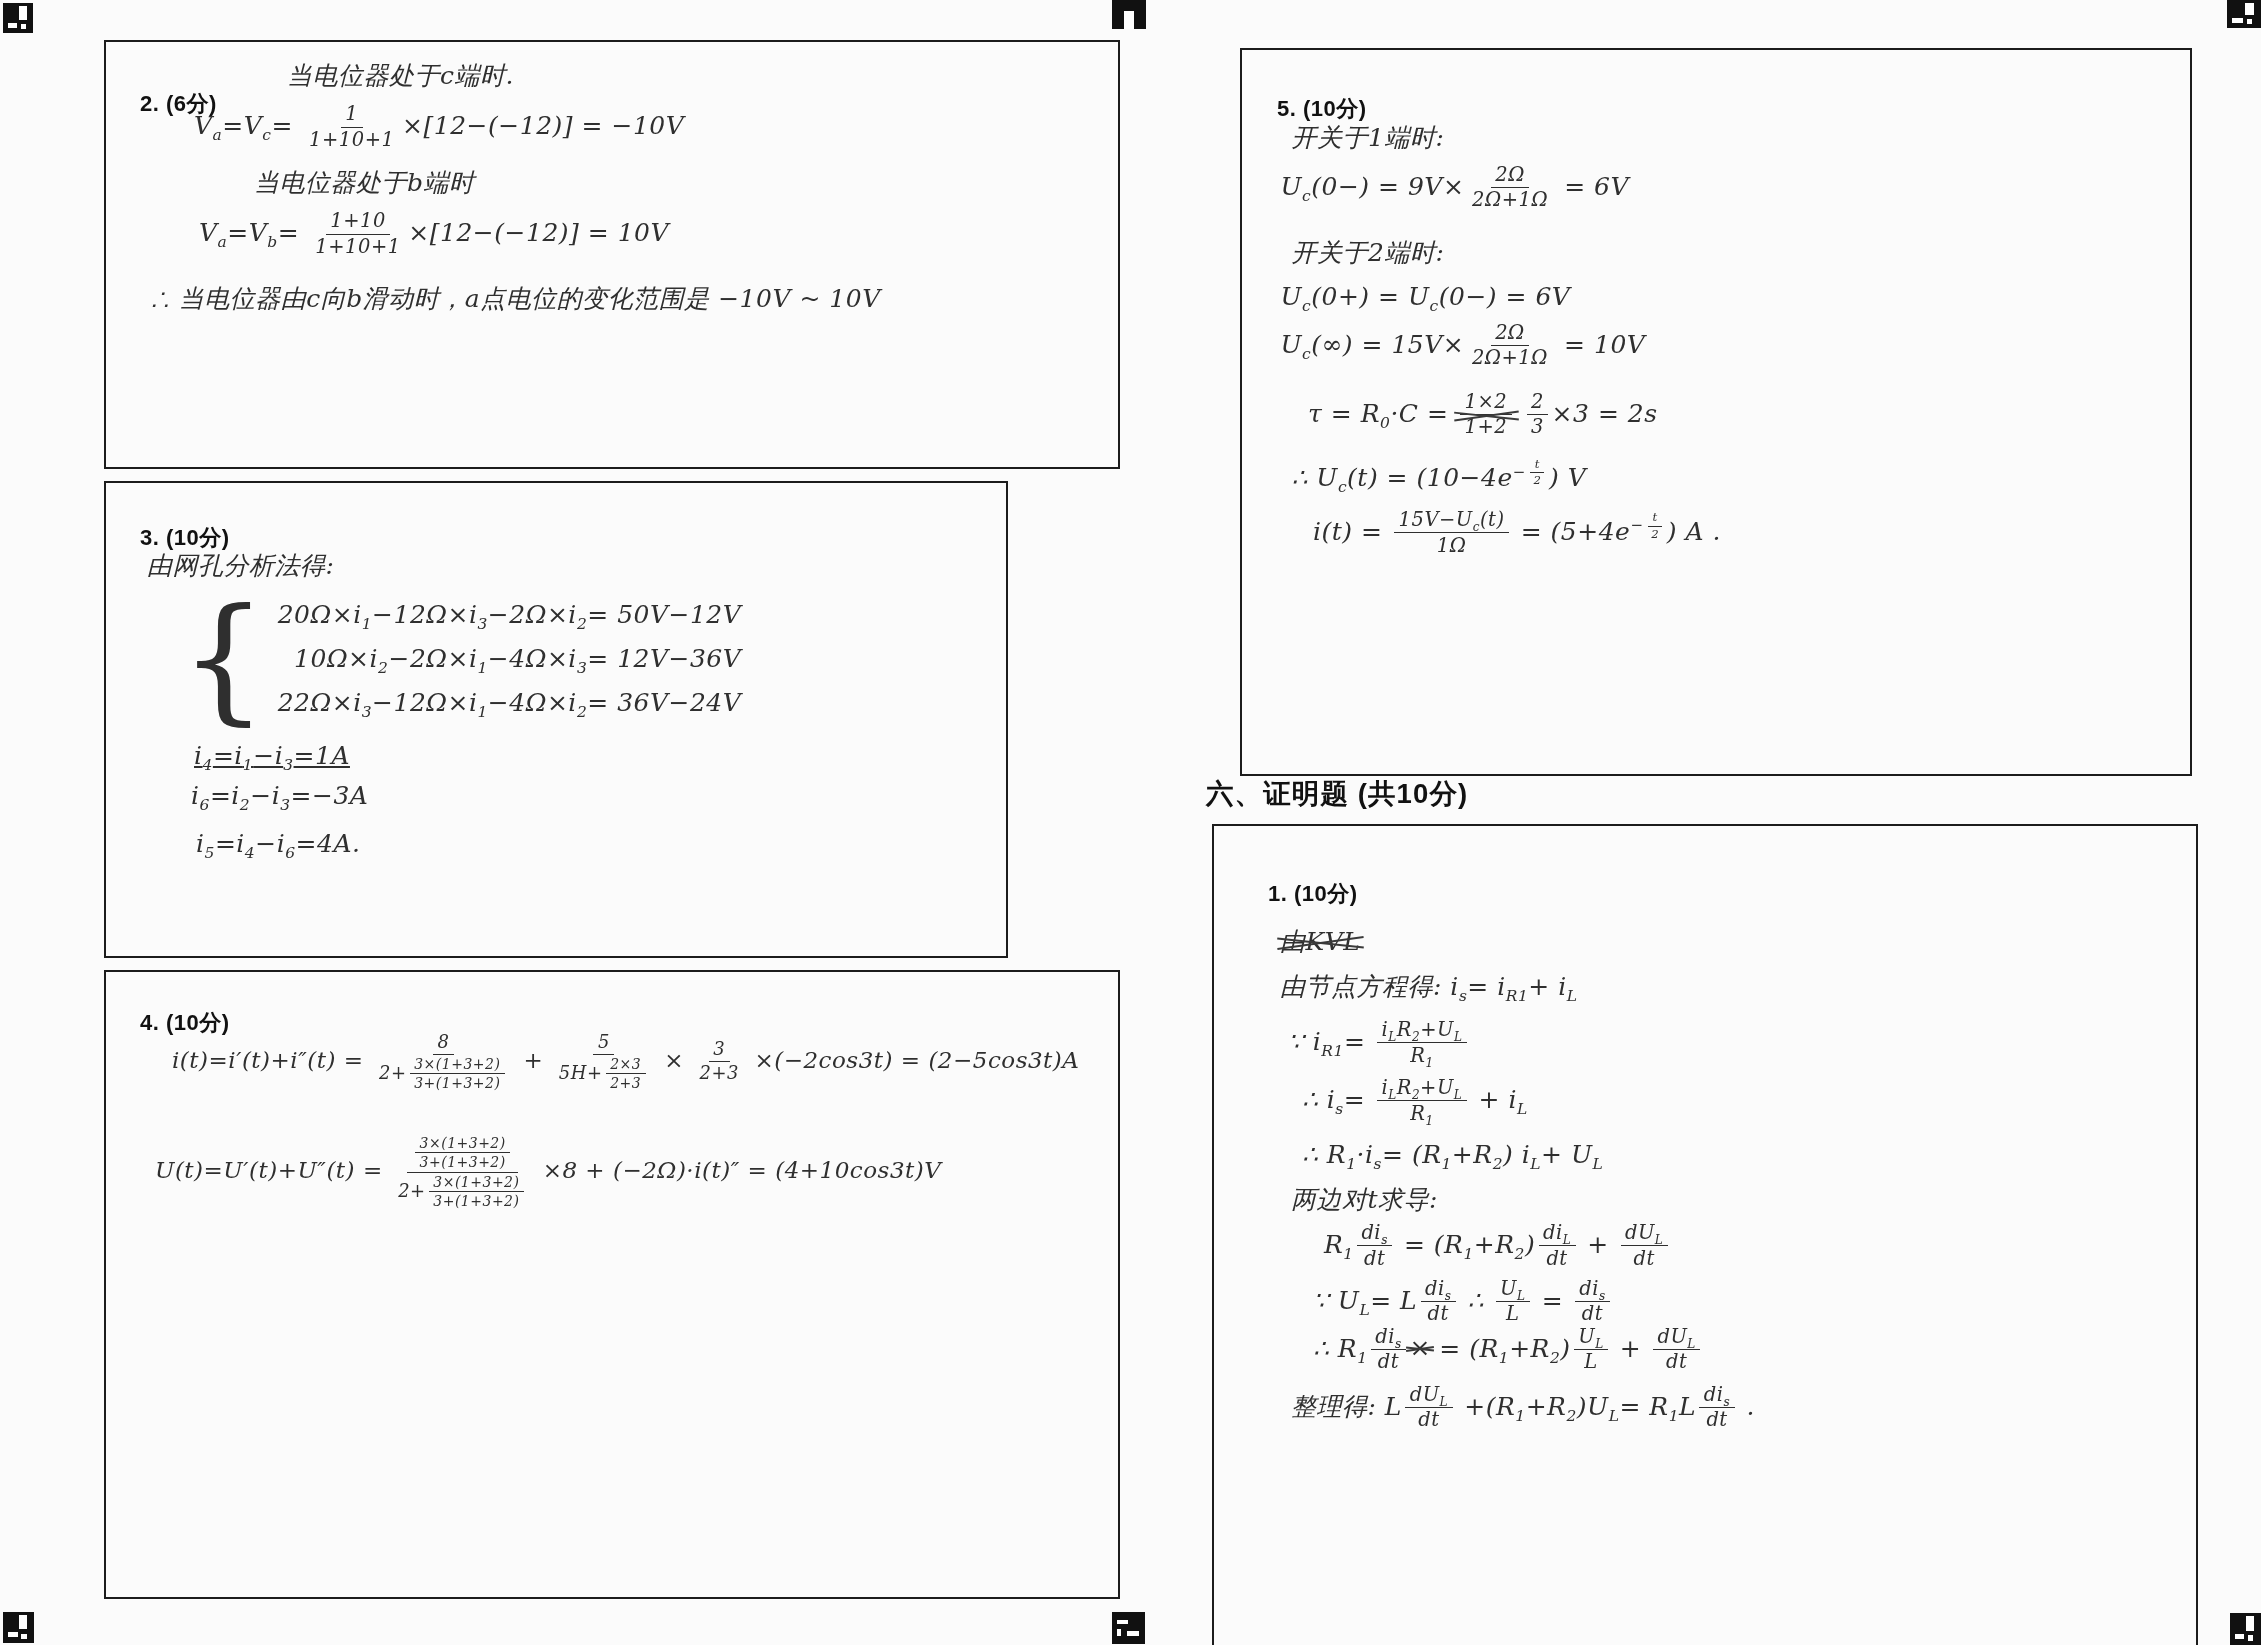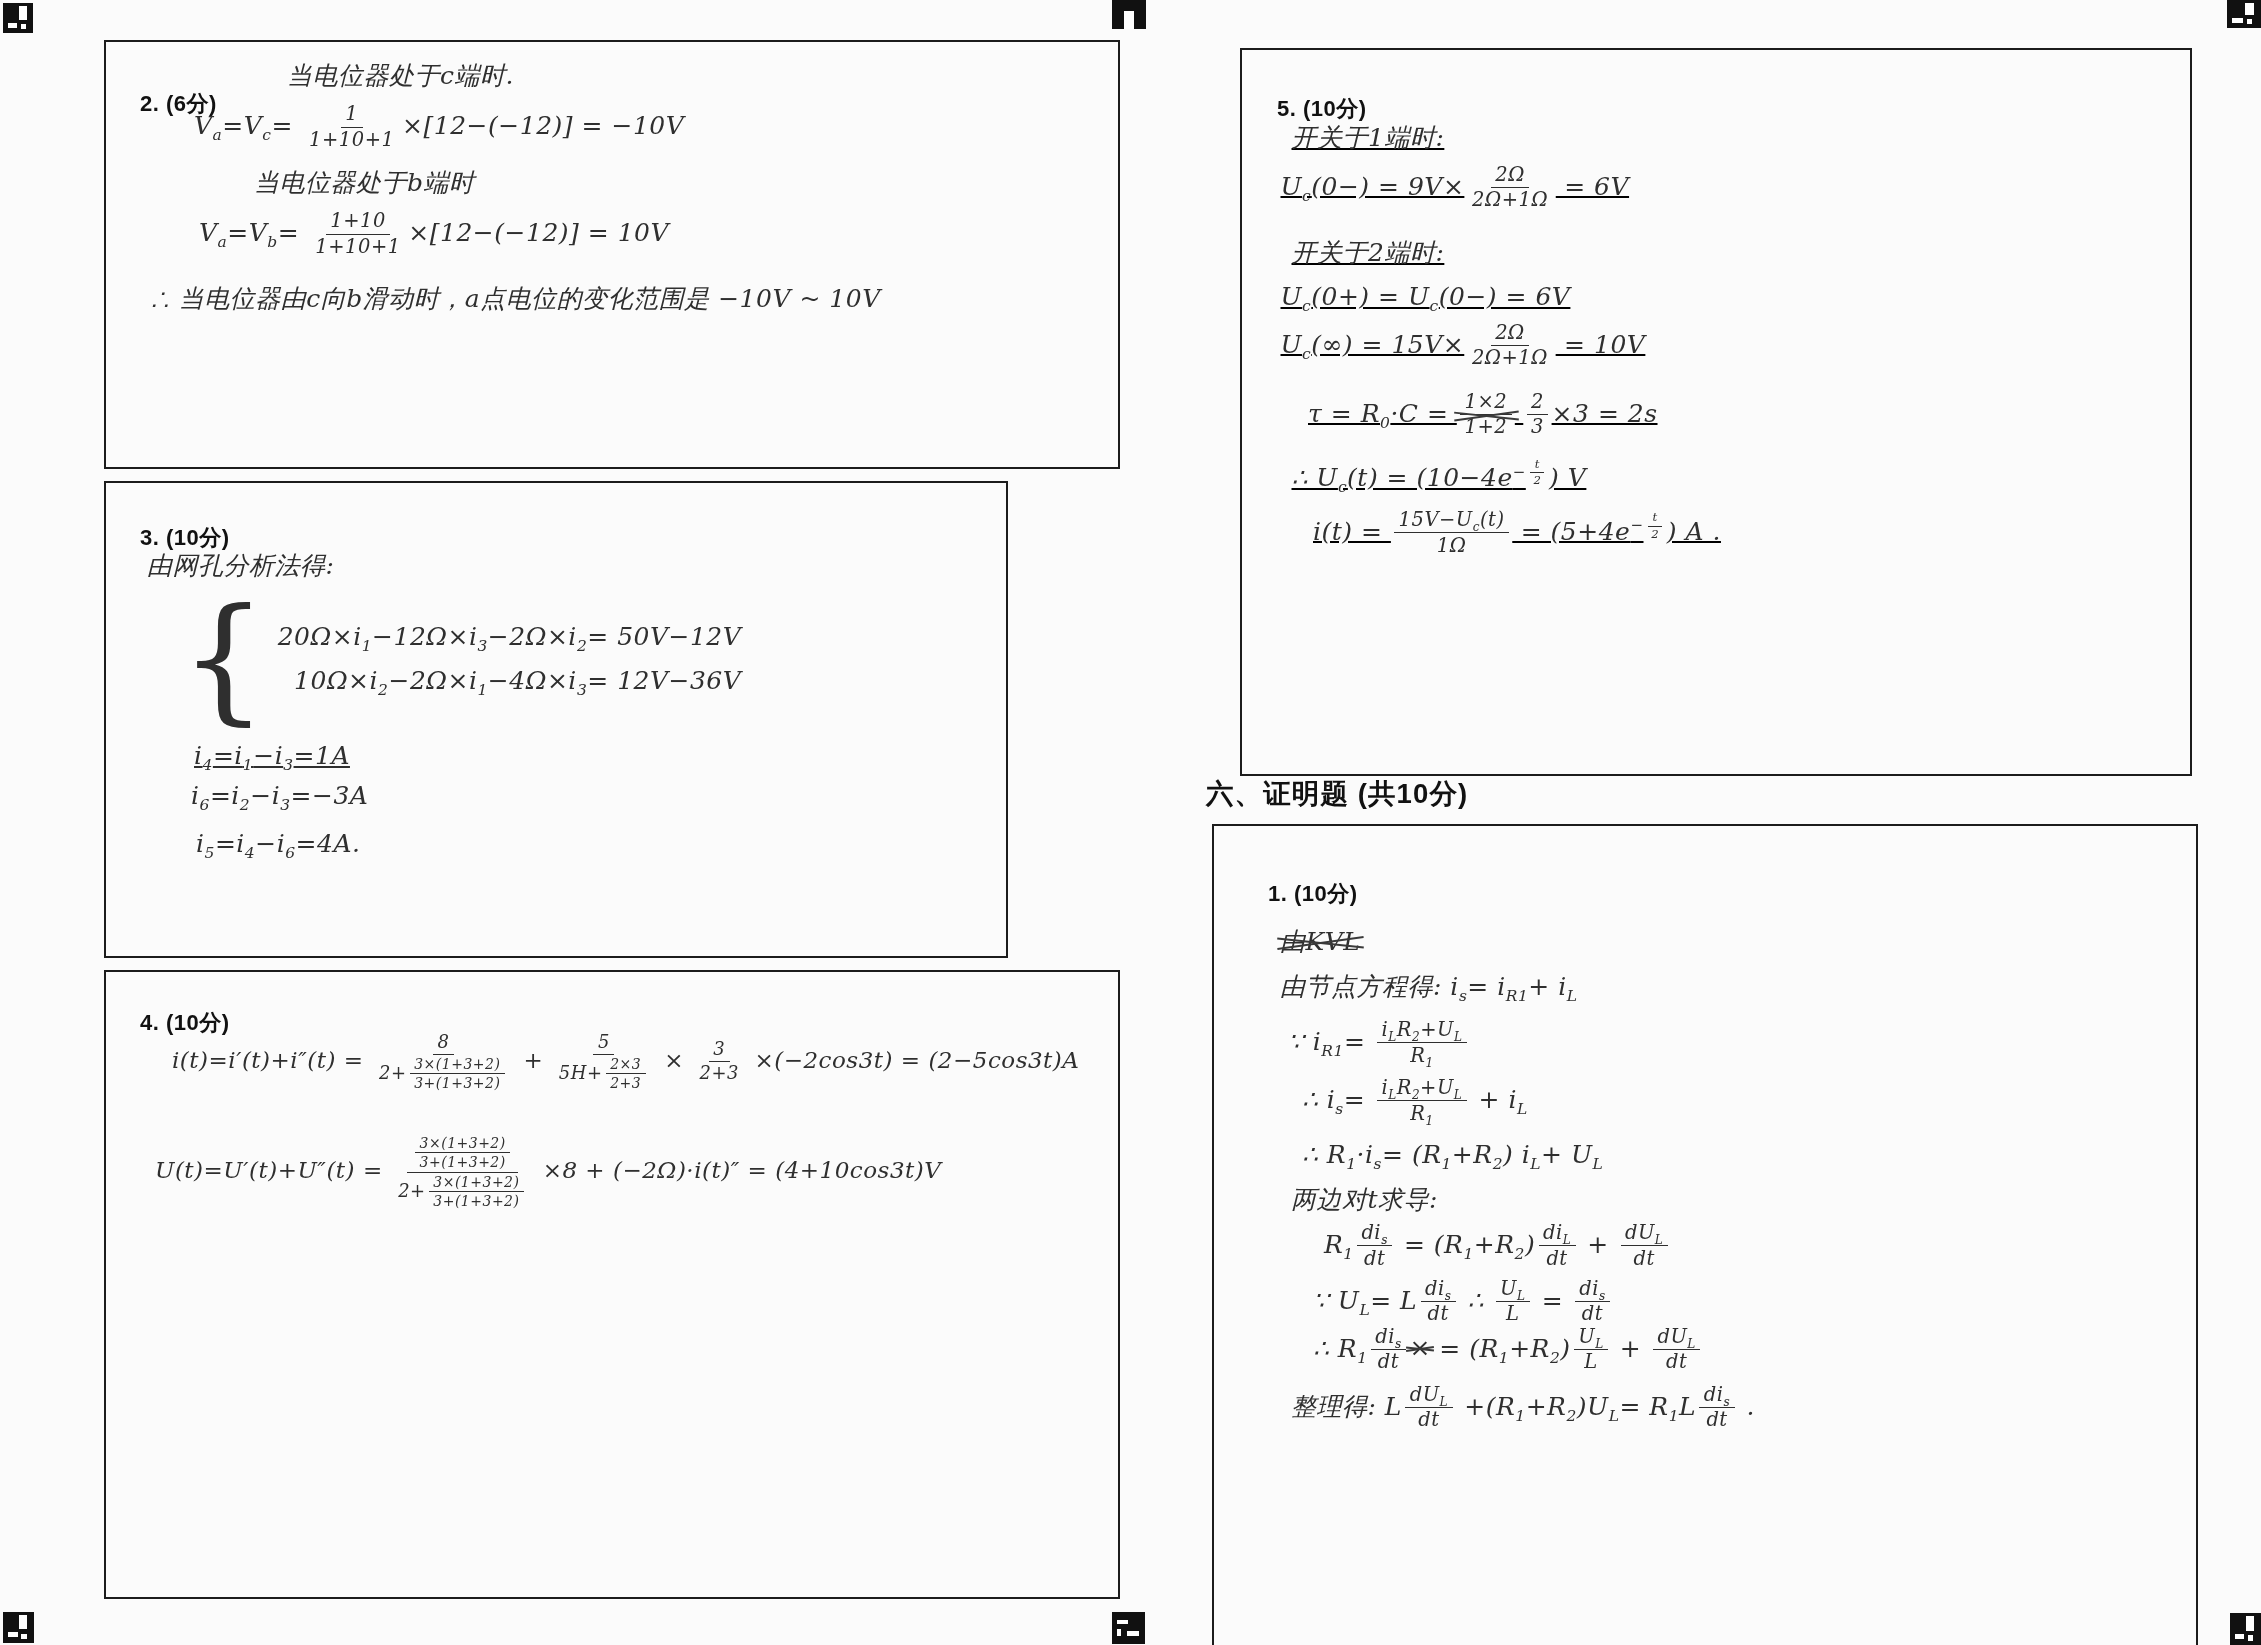--- a/index.html
+++ b/index.html
@@ -23,21 +23,21 @@
   .mtr{ left:2227px;top:0;      width:34px; height:27.5px; }
   .mbl{ left:3.3px;   top:1612px; width:31px; height:31px; }
   .mbm{ left:1112px;top:1612px; width:33px; height:32px; }
   .mbr{ left:2230px;top:1613px; width:31px; height:32px; }
 
   
   .box{ position:absolute; border:2.2px solid var(--border); background:transparent; }
   #q2{ left:104px;  top:40px;   width:1016px; height:429px;  }
   #q3{ left:104px;  top:481px;  width:904px; height:477px;  }
   #q4{ left:104px;  top:970px; width:1016px; height:629px; }
-  #q5{ left:1240px; top:48px;   width:952px; height:728px;text-decoration:underline; }
+  #q5{ left:1240px; top:48px;   width:952px; height:728px; }
   #p1{ left:1212px; top:824px; width:986px; height:844px; }
 
   .qlabel{ position:absolute; font-weight:bold; font-size:22px; color:#111; letter-spacing:0.5px; }
   #q2 .qlabel{ left:34px; top:47px; }
   #q3 .qlabel{ left:34px; top:40px; }
   #q4 .qlabel{ left:34px; top:36px; }
   #q5 .qlabel{ left:35px; top:44px; }
   #p1 .qlabel{ left:54px; top:53px; }
 
   .section-heading{ position:absolute; left:1206px; top:776px; font-size:27.5px; font-weight:bold; color:#111; letter-spacing:1.1px; }
@@ -119,20 +119,21 @@
 
   <section class="box" id="q3">
     <span class="qlabel">3. (10分)</span>
     <div class="lines">
         <div class="mline">由网孔分析法得:</div>
         <div class="mline brace-row" style="margin-left: 33px; margin-top: 14.3px;">
           <span class="brace">{</span>
           <div class="bcol">
             <div class="beq">20Ω×i<sub>1</sub>−12Ω×i<sub>3</sub>−2Ω×i<sub>2</sub>= 50V−12V</div>
             <div class="beq">10Ω×i<sub>2</sub>−2Ω×i<sub>1</sub>−4Ω×i<sub>3</sub>= 12V−36V</div>
+            <div class="beq">22Ω×i<sub>3</sub>−12Ω×i<sub>1</sub>−4Ω×i<sub>2</sub>= 36V−24V</div>
           </div>
         </div>
         <div class="mline" style="margin-left: 47px; margin-top: 19px; text-decoration: underline;">i<sub>4</sub>=i<sub>1</sub>−i<sub>3</sub>=1A</div>
         <div class="mline" style="margin-left: 44px; margin-top: 5.5px;">i<sub>6</sub>=i<sub>2</sub>−i<sub>3</sub>=−3A</div>
         <div class="mline" style="margin-left: 49px; margin-top: 14.3px;">i<sub>5</sub>=i<sub>4</sub>−i<sub>6</sub>=4A.</div>
       </div>
   </section>
 
   <section class="box" id="q4">
     <span class="qlabel">4. (10分)</span>

